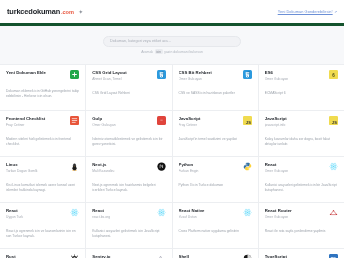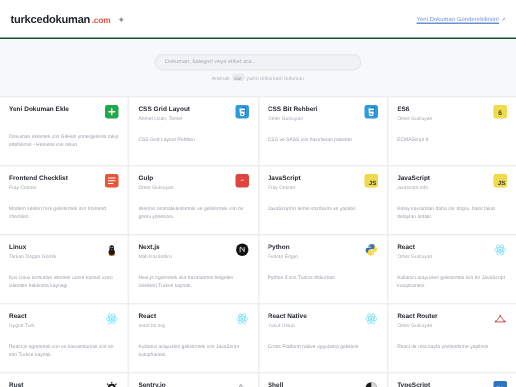--- a/index.html
+++ b/index.html
@@ -9,21 +9,21 @@
     background: #f7f8fa;
     font-family: "Liberation Sans", sans-serif;
   }
   #app { width: 344px; height: 258px; position: relative; background: #f7f8fa; }
 
   
   .header {
     height: 26px; background: #ffffff;
     display: flex; align-items: center;
     padding: 0 7px;
-    border-bottom: 1px solid #14532d;
+    border-bottom: 3px solid #14532d;
   }
   .logo-wrap { display: flex; align-items: baseline; gap: 1px; }
   .logo-main { font-size: 7.4px; font-weight: bold; color: #1b1f24; letter-spacing: -0.15px; }
   .logo-dot { font-size: 5.6px; font-weight: bold; color: #e8563f; letter-spacing: -0.1px; }
   .logo-spark {
     margin-left: 3.5px; font-size: 6px; color: #8b9099; line-height: 1;
   }
   .header-spacer { flex: 1; }
   .header-link {
     font-size: 3.9px; color: #6b8fd6; text-decoration: underline;

